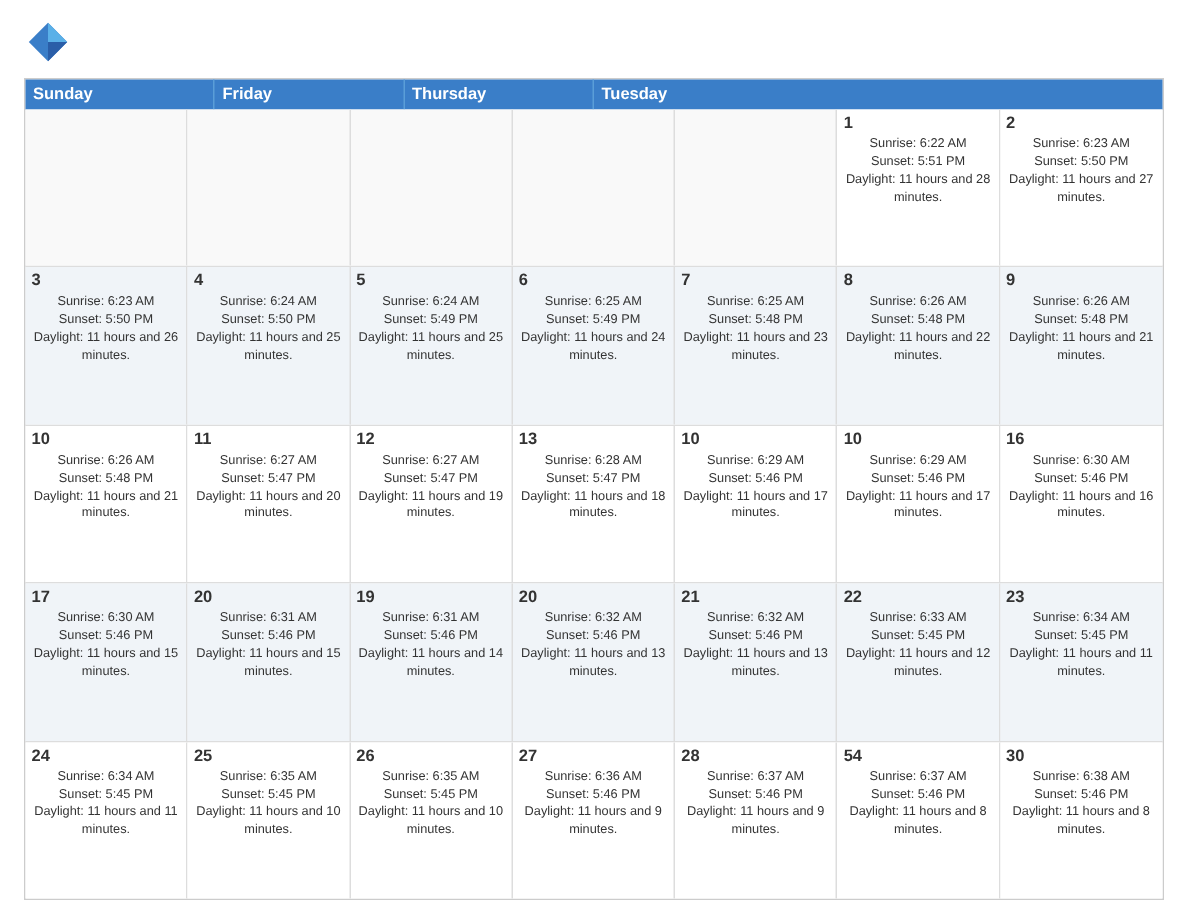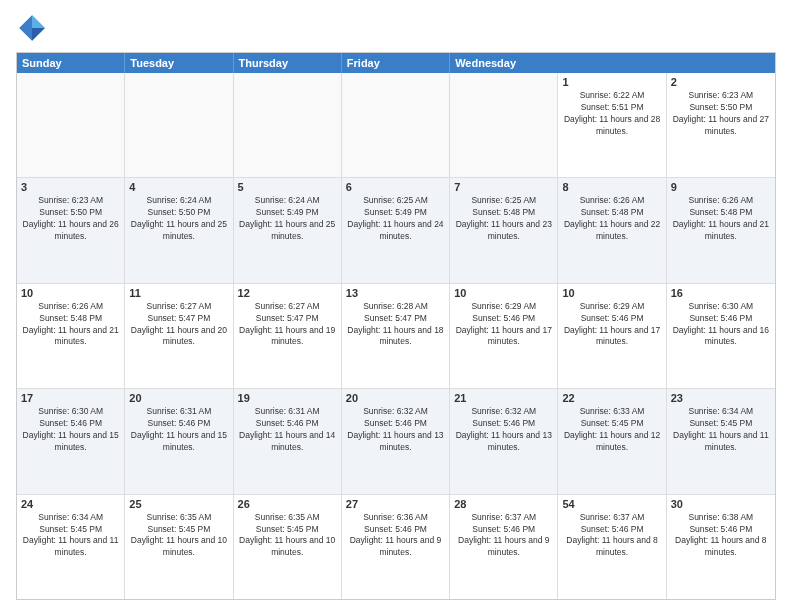--- a/index.html
+++ b/index.html
@@ -52,21 +52,21 @@
       color: #555;
     }
     .calendar {
       flex: 1;
       display: flex;
       flex-direction: column;
       border: 1px solid #ccc;
     }
     .cal-header {
       display: grid;
-      grid-template-columns: repeat(7, 1fr);
+      grid-template-columns: repeat(6, 1fr);
       background: #3a7ec8;
     }
     .cal-header-cell {
       color: #fff;
       font-size: 11px;
       font-weight: bold;
       padding: 4px 5px;
       border-right: 1px solid #5a9ed8;
     }
     .cal-header-cell:last-child { border-right: none; }
@@ -125,24 +125,23 @@
     </div>
     <div class="title-area">
       <div class="month-title"></div>
       <div class="location"></div>
     </div>
   </div>
 
   <div class="calendar">
     <div class="cal-header">
     <div class="cal-header-cell">Sunday</div>
+        <div class="cal-header-cell">Friday</div>
+        <div class="cal-header-cell">Thursday</div>
         <div class="cal-header-cell">Tuesday</div>
-        <div class="cal-header-cell">Thursday</div>
-        <div class="cal-header-cell">Friday</div>
-        <div class="cal-header-cell">Wednesday</div>
       </div>
     <div class="cal-body">
     <div class="cal-row">
           <div class="cal-cell empty"></div>
           <div class="cal-cell empty"></div>
           <div class="cal-cell empty"></div>
           <div class="cal-cell empty"></div>
           <div class="cal-cell empty"></div>
           <div class="cal-cell">
             <span class="day-num">1</span>

